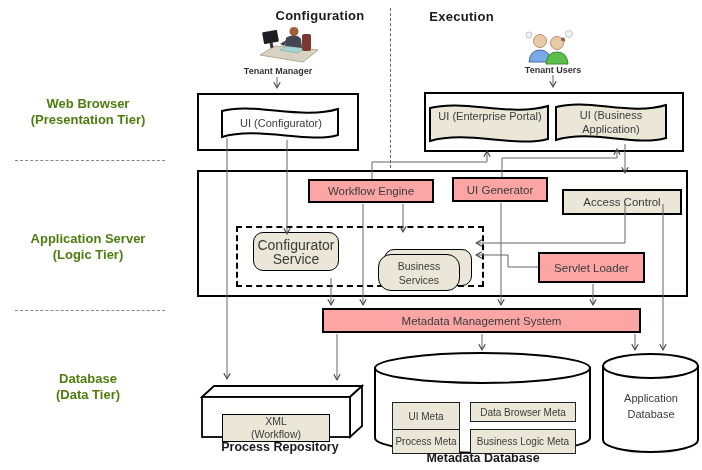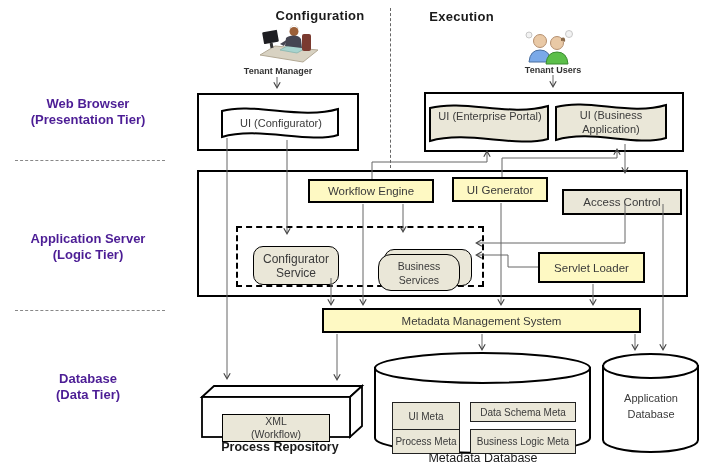--- a/index.html
+++ b/index.html
@@ -3,25 +3,25 @@
 <meta charset="utf-8">
 <style>
   html,body{margin:0;padding:0;background:#fff;}
   .canvas{
     position:relative;width:702px;height:470px;background:#fff;
     font-family:"Liberation Sans","DejaVu Sans",sans-serif;
     outline:1px solid #b5b5b5;overflow:hidden;
   }
   .box{position:absolute;box-sizing:border-box;border:2px solid #000;background:transparent;z-index:1;}
   .fillbox{background:#eae7d8;margin-top:12px;}
-  .whitebox{background:#fef9c3;}
+  .whitebox{background:#fca5a5;}
   .cbox{display:flex;align-items:center;justify-content:center;text-align:center;color:#3a3a3a;}
   .t{position:absolute;z-index:3;color:#3a3a3a;text-align:center;}
   .hdr{font-size:13px;font-weight:600;color:#1a1a1a;letter-spacing:.3px;}
-  .tier{font-size:13px;font-weight:600;color:#4c1d95;line-height:16px;}
+  .tier{font-size:13px;font-weight:600;color:#4d7c0f;line-height:16px;}
   .actor{font-size:9px;font-weight:bold;color:#333;}
   .dashline{position:absolute;border-top:1px dashed #888;width:150px;left:15px;z-index:0;}
   .vdash{position:absolute;border-left:1px dashed #666;z-index:0;}
   svg.layer{position:absolute;left:0;top:0;z-index:2;}
 </style>
 </head>
 <body>
 
 <div class="canvas">
 
@@ -49,33 +49,33 @@
   <div class="t actor" style="left:503px;top:65px;width:100px">Tenant Users</div>
 
   <div class="box" style="left:197px;top:93px;width:162px;height:58px"></div>
   <div class="box" style="left:424px;top:92px;width:260px;height:60px"></div>
   <div class="box" style="left:197px;top:170px;width:491px;height:127px"></div>
   <div class="box" style="left:236px;top:226px;width:248px;height:61px;border-style:dashed"></div>
 
   <div class="box whitebox cbox" style="left:308px;top:179px;width:126px;height:24px;font-size:11.5px">Workflow Engine</div>
   <div class="box whitebox cbox" style="left:452px;top:177px;width:96px;height:25px;font-size:11.5px">UI Generator</div>
   <div class="box fillbox cbox" style="left:562px;top:177px;width:120px;height:26px;font-size:11.5px">Access Control</div>
-  <div class="box fillbox cbox" style="left:253px;top:234px;width:86px;height:39px;border-width:1.5px;border-radius:10px;font-size:12px;line-height:14px">Configurator Service</div>
+  <div class="box fillbox cbox" style="left:253px;top:220px;width:86px;height:39px;border-width:1.5px;border-radius:10px;font-size:14px;line-height:14px">Configurator Service</div>
   <div class="box fillbox" style="left:384px;top:237px;width:88px;height:37px;border-width:1.5px;border-radius:10px"></div>
   <div class="box fillbox cbox" style="left:378px;top:242px;width:82px;height:37px;border-width:1.5px;border-radius:13px;font-size:10.5px;line-height:14px">Business Services</div>
   <div class="box whitebox cbox" style="left:538px;top:252px;width:107px;height:31px;font-size:11.5px">Servlet Loader</div>
 
   <div class="box whitebox cbox" style="left:322px;top:308px;width:319px;height:25px;font-size:11.5px">Metadata Management System</div>
 
   <div class="box fillbox cbox" style="left:222px;top:402px;width:108px;height:28px;border-width:1.5px;font-size:10.5px;line-height:13px;z-index:3">
     <div style="width:70px">XML (Workflow)</div>
   </div>
 
   <div class="box fillbox cbox" style="left:392px;top:390px;width:68px;height:28px;border:1.5px solid #222;font-size:10px;z-index:3">UI Meta</div>
-  <div class="box fillbox cbox" style="left:470px;top:390px;width:106px;height:20px;border:1.5px solid #222;font-size:10px;z-index:3">Data Schema Meta</div>
+  <div class="box fillbox cbox" style="left:470px;top:390px;width:106px;height:20px;border:1.5px solid #222;font-size:10px;z-index:3">Data Browser Meta</div>
   <div class="box fillbox cbox" style="left:392px;top:417px;width:68px;height:25px;border:1.5px solid #222;font-size:10px;line-height:11px;z-index:3">Process Meta</div>
   <div class="box fillbox cbox" style="left:470px;top:417px;width:106px;height:25px;border:1.5px solid #222;font-size:10px;line-height:11px;z-index:3">Business Logic Meta</div>
 
   <svg class="layer" width="702" height="470" viewBox="0 0 702 470">
     <defs>
       <marker id="arr" viewBox="0 0 10 10" refX="7" refY="5" markerWidth="8" markerHeight="8" orient="auto">
         <path d="M1,1 L8,5 L1,9" fill="none" stroke="#444" stroke-width="1.4"></path>
       </marker>
     </defs>
 
@@ -144,15 +144,15 @@
       <path d="M482,334 V349"></path>
     </g>
   </svg>
 
   <div class="t" style="left:229px;top:117px;width:104px;font-size:11px;white-space:nowrap">UI (Configurator)</div>
   <div class="t" style="left:438px;top:109px;width:104px;font-size:11px;line-height:14px">UI (Enterprise Portal)</div>
   <div class="t" style="left:561px;top:108px;width:100px;font-size:11px;line-height:14px">UI (Business Application)</div>
 
   <div class="t" style="left:612px;top:390px;width:78px;font-size:11px;line-height:16px">Application Database</div>
   <div class="t" style="left:205px;top:440px;width:150px;font-size:12.5px;font-weight:600;color:#1a1a1a">Process Repository</div>
-  <div class="t" style="left:398px;top:451px;width:170px;font-size:12.5px;font-weight:400;color:#1a1a1a">Metadata Database</div>
+  <div class="t" style="left:398px;top:451px;width:170px;font-size:12.5px;font-weight:700;color:#1a1a1a">Metadata Database</div>
 
 </div>
 
 </body></html>

